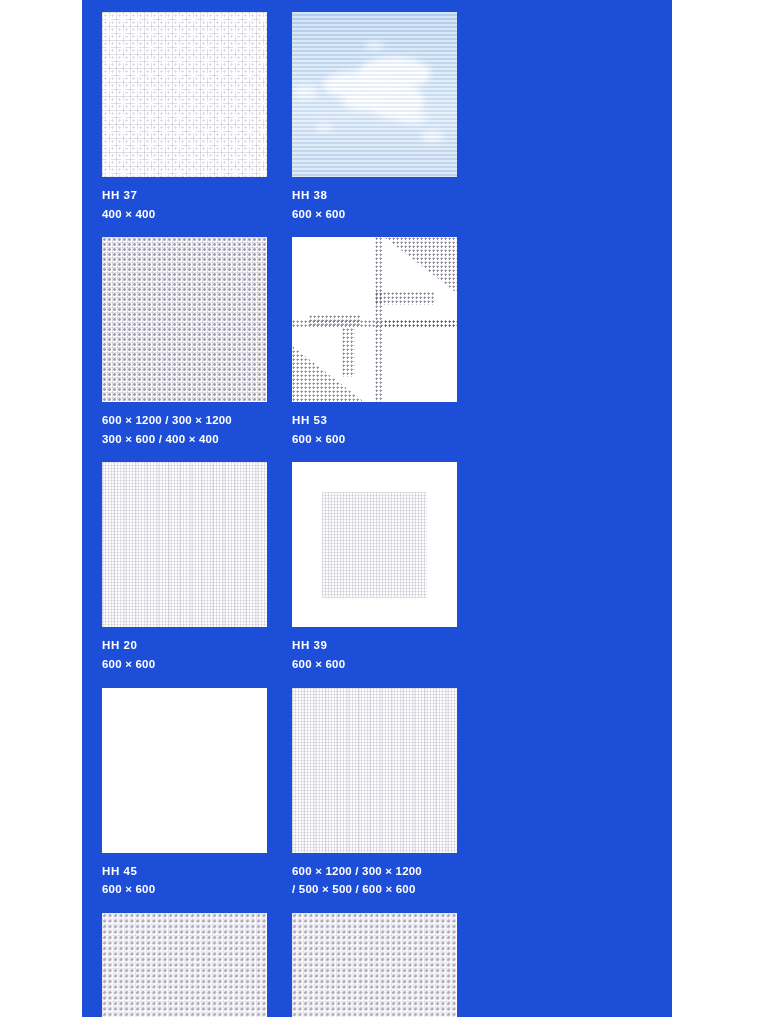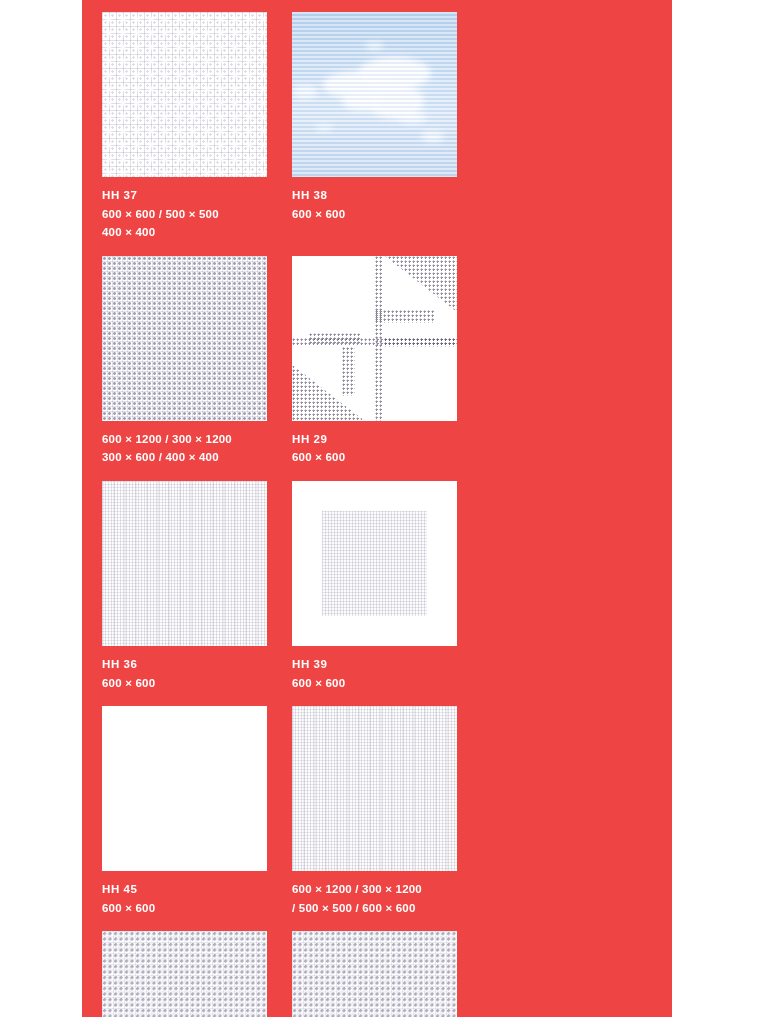--- a/index.html
+++ b/index.html
@@ -20,21 +20,21 @@
     height: 1017px;
     background: #ffffff;
   }
 
   .panel {
     position: absolute;
     left: 82px;
     top: 0;
     width: 590px;
     height: 1017px;
-    background: #ef4444;
+    background: #1d4ed8;
     box-sizing: border-box;
   }
 
   .grid {
     position: absolute;
     left: 20px;
     top: 12px;
     right: 20px;
     display: flex;
     flex-wrap: wrap;
@@ -202,21 +202,20 @@
 <body>
 
 <div class="page">
   <div class="panel">
     <div class="grid">
 
       <div class="cell">
         <div class="thumb tex-hh37"></div>
         <div class="caption">
           <span class="name">HH 37</span>
-          <span class="dims">600 × 600 / 500 × 500</span>
           <span class="dims">400 × 400</span>
         </div>
       </div>
 
       <div class="cell">
         <div class="thumb tex-hh38">
           <div class="cloud" style="left:18%;top:36%;width:46%;height:17%;"></div>
           <div class="cloud" style="left:40%;top:27%;width:44%;height:20%;"></div>
           <div class="cloud" style="left:46%;top:43%;width:34%;height:22%;"></div>
           <div class="cloud" style="left:30%;top:48%;width:26%;height:12%;"></div>
@@ -246,29 +245,29 @@
           <div class="pw pw-arm1"></div>
           <div class="pw pw-arm2"></div>
           <div class="pw pw-tr"></div>
           <div class="pw pw-bl"></div>
           <div class="pw pw-sq1"></div>
           <div class="pw pw-sq2"></div>
           <div class="pw pw-sq3"></div>
           <div class="pw pw-sq4"></div>
         </div>
         <div class="caption">
-          <span class="name">HH 29</span>
+          <span class="name">HH 53</span>
           <span class="dims">600 × 600</span>
         </div>
       </div>
 
       <div class="cell">
         <div class="thumb tex-weave"></div>
         <div class="caption">
-          <span class="name">HH 36</span>
+          <span class="name">HH 20</span>
           <span class="dims">600 × 600</span>
         </div>
       </div>
 
       <div class="cell">
         <div class="thumb tex-hh44">
           <div class="weave-inset"></div>
         </div>
         <div class="caption">
           <span class="name">HH 39</span>

